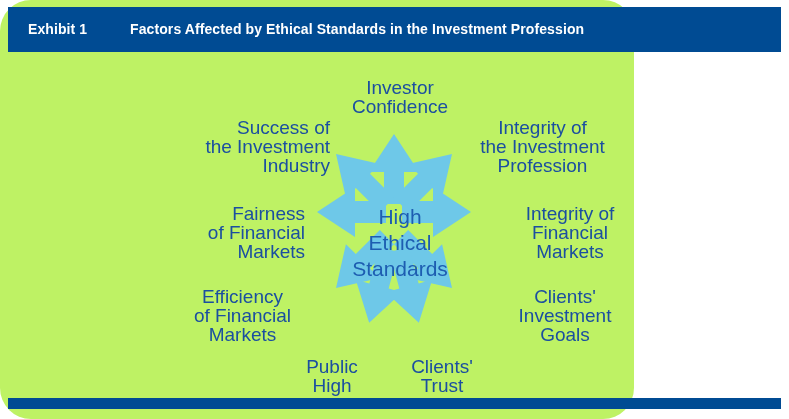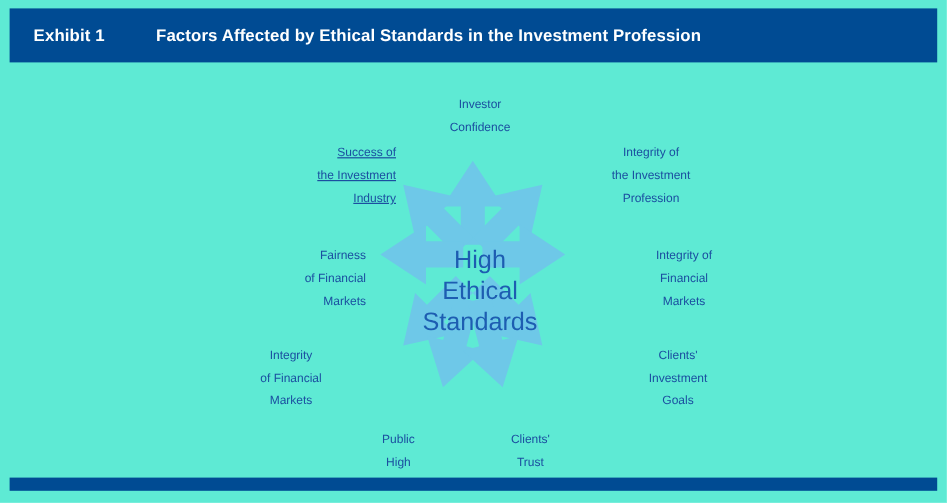--- a/index.html
+++ b/index.html
@@ -8,23 +8,24 @@
   }
   body {
     width: 789px;
     height: 419px;
     background: #ffffff;
     font-family: "Liberation Sans", sans-serif;
     overflow: hidden;
   }
   #exhibit {
     position: relative;
-    width: 789px;
+    width: 634px;
     height: 419px;
-    background: #5eead4;
+    background: #bef264;
+    border-radius: 31px;
   }
 
   
   #header-bar {
     position: absolute;
     left: 8px;
     top: 7px;
     width: 773px;
     height: 45px;
     background: #004b93;
@@ -73,21 +74,21 @@
     left: 0;
     top: 0;
     width: 789px;
     height: 346px;
   }
 
   
   .node-label {
     position: absolute;
     color: #1b4fa0;
-    font-size: 10px;
+    font-size: 19px;
     line-height: 19px;
     white-space: pre;
     font-family: "Liberation Sans", sans-serif;
   }
   .node-label.center-align { text-align: center; }
   .node-label.right-align  { text-align: right; }
 
   #center-label {
     position: absolute;
     left: 330px;
@@ -96,21 +97,21 @@
     text-align: center;
     color: #1d5db1;
     font-size: 21px;
     line-height: 26px;
     white-space: pre;
     font-family: "Liberation Sans", sans-serif;
   }
 
   
   #label-investor-confidence   { left: 320px; top: 26px;  width: 160px; }
-  #label-success-investment    { left: 175px; top: 66px;  width: 155px; text-decoration: underline; }
+  #label-success-investment    { left: 175px; top: 66px;  width: 155px; }
   #label-integrity-profession  { left: 460px; top: 66px;  width: 165px; }
   #label-fairness-markets      { left: 160px; top: 152px; width: 145px; text-align: right; }
   #label-integrity-markets     { left: 495px; top: 152px; width: 150px; }
   #label-efficiency-markets    { left: 170px; top: 235px; width: 145px; }
   #label-clients-goals         { left: 490px; top: 235px; width: 150px; }
   #label-public-trust          { left: 282px; top: 305px; width: 100px; }
   #label-clients-trust         { left: 392px; top: 305px; width: 100px; }
 </style>
 </head>
 <body>
@@ -181,21 +182,21 @@
 Profession</div>
 
     <div class="node-label center-align" id="label-fairness-markets">Fairness
 of Financial
 Markets</div>
 
     <div class="node-label center-align" id="label-integrity-markets">Integrity of
 Financial
 Markets</div>
 
-    <div class="node-label center-align" id="label-efficiency-markets">Integrity
+    <div class="node-label center-align" id="label-efficiency-markets">Efficiency
 of Financial
 Markets</div>
 
     <div class="node-label center-align" id="label-clients-goals">Clients'
 Investment
 Goals</div>
 
     <div class="node-label center-align" id="label-public-trust">Public
 High</div>
 

